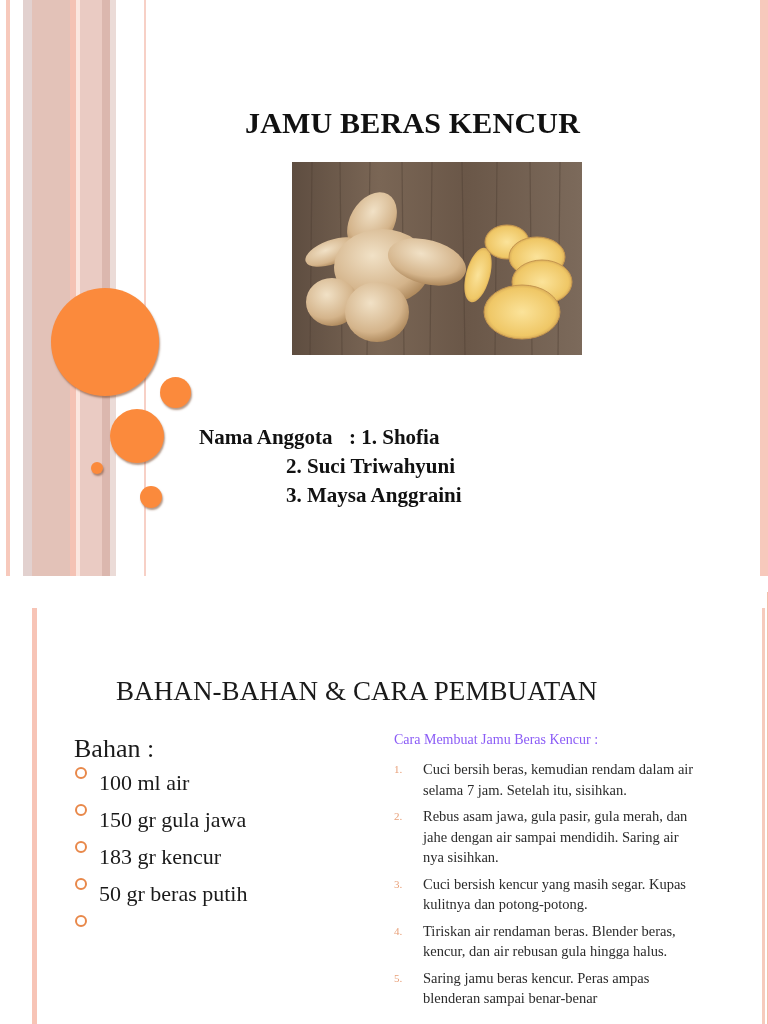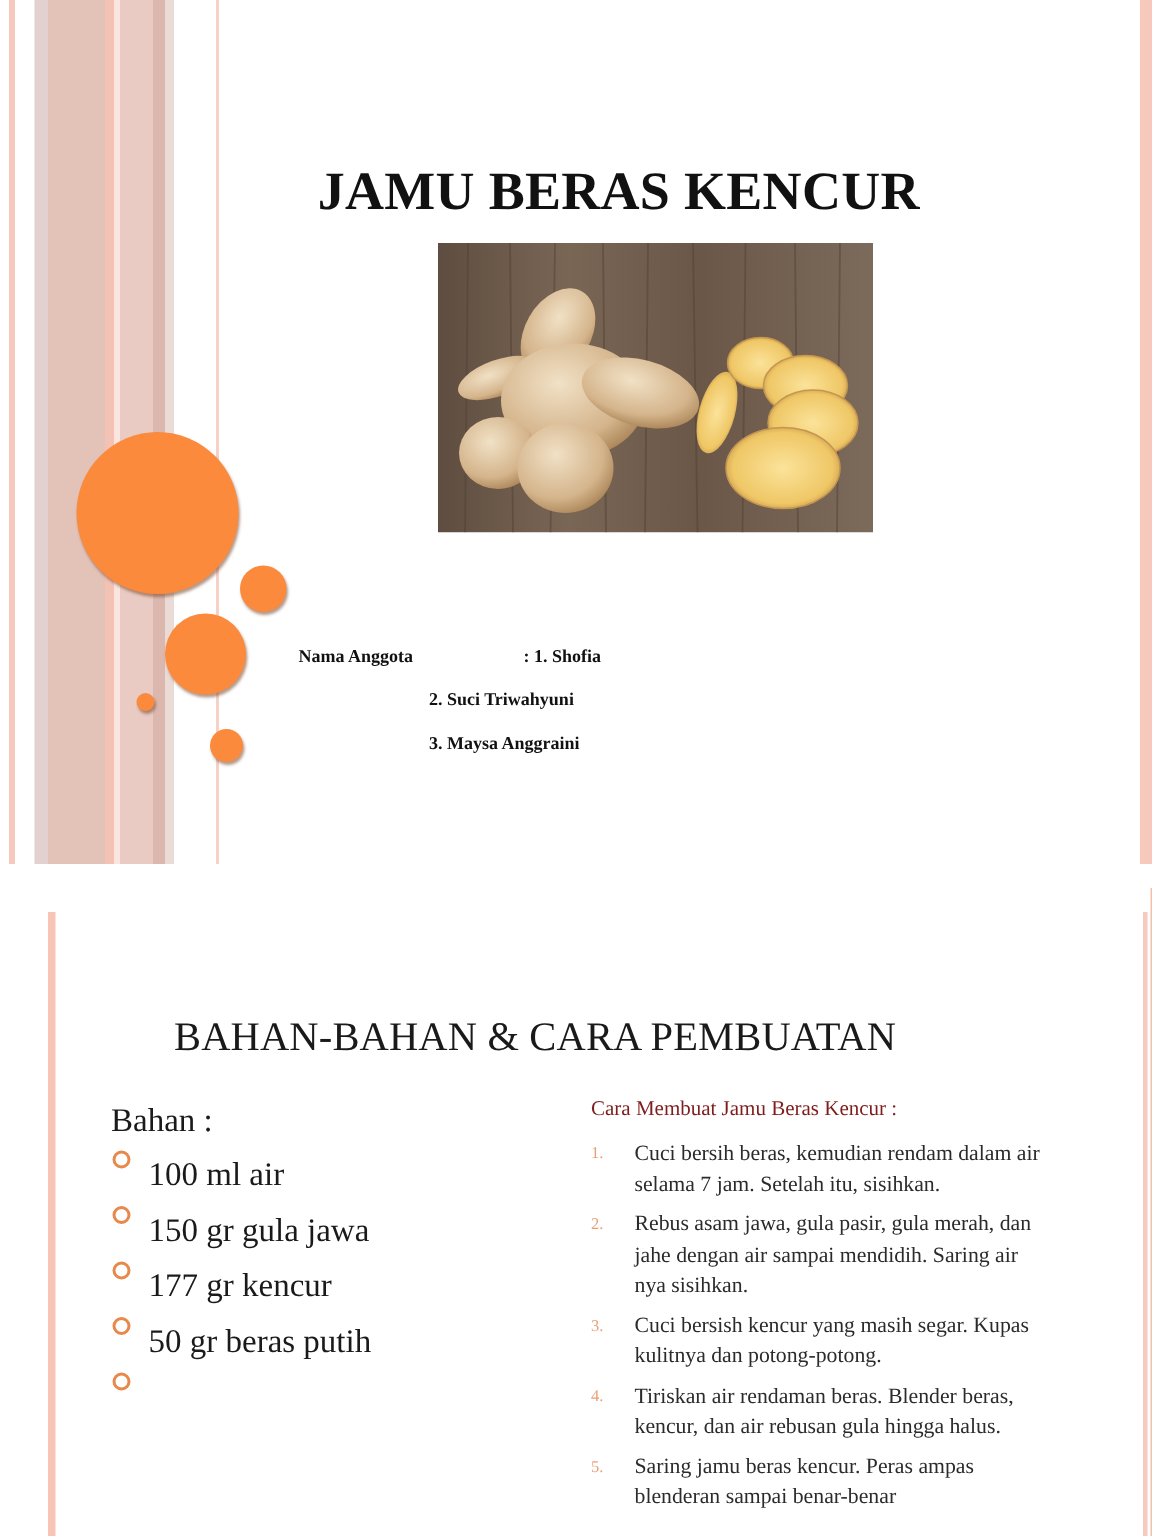--- a/index.html
+++ b/index.html
@@ -25,49 +25,49 @@
   .s1h { left: 110px; width: 6px; background: #ebdbd7; }
   .s1i { left: 144px; width: 2px; background: #f7d0c6; }
   .s1j { right: 0; width: 8px; background: #f7c9bc; }
 
   .circle { position: absolute; border-radius: 50%; background: #fb8a3c;
     box-shadow: 1px 2px 2px rgba(120,70,40,0.55); }
 
   .title1 {
     position: absolute; left: 0; right: 0; top: 106px; text-align: center;
     padding-left: 57px; box-sizing: border-box;
-    font-weight: bold; font-size: 36px; letter-spacing: 0.2px; color: #111;
+    font-weight: bold; font-size: 30px; letter-spacing: 0.2px; color: #111;
   }
   .ginger {
     position: absolute; left: 292px; top: 162px; width: 290px; height: 193px;
   }
   .members {
-    position: absolute; left: 199px; top: 426px; font-weight: bold; font-size: 12px; color: #111;
+    position: absolute; left: 199px; top: 426px; font-weight: bold; font-size: 21px; color: #111;
   }
   .members .row { height: 29px; line-height: 22px; white-space: nowrap; }
   .members .lbl { display: inline-block; width: 150px; }
   .members .indent { padding-left: 87px; }
 
   
   .s2a { left: 4px; width: 5px; background: #f7c4b6; top: 16px; bottom: 0; position: absolute; }
   .s2b { left: 734px; width: 3px; background: #f6cbbd; top: 16px; bottom: 0; position: absolute; }
   .s2c { left: 739px; width: 29px; background: #f4bfa9; top: 0; bottom: 0; position: absolute; }
   .s2d { left: 749px; width: 1px; background: #ee9a72; top: 0; bottom: 0; position: absolute; }
 
   .title2 {
     position: absolute; left: 88px; top: 84px; font-size: 27px; color: #1a1a1a; letter-spacing: 0.1px;
   }
-  .bahan-head { position: absolute; left: 46px; top: 142px; font-size: 22px; color: #1a1a1a; }
+  .bahan-head { position: absolute; left: 46px; top: 142px; font-size: 26px; color: #1a1a1a; }
   .bahan-list { position: absolute; left: 46px; top: 178px; list-style: none; margin: 0; padding: 0; }
   .bahan-list li { height: 37px; font-size: 22px; color: #1a1a1a; display: flex; }
   .bullet {
     display: inline-block; width: 8px; height: 8px; border: 2.2px solid #e8884a; border-radius: 50%;
     margin-right: 12px; margin-left: 1px; position: relative; top: -3px;
   }
-  .cara-head { position: absolute; left: 366px; top: 140px; font-size: 14px; color: #7f1d1d; }
+  .cara-head { position: absolute; left: 366px; top: 140px; font-size: 14px; color: #8b5cf6; }
   .cara-list { position: absolute; left: 366px; top: 167px; width: 300px; list-style: none; margin: 0; padding: 0; }
   .cara-list li { display: flex; font-size: 14.5px; line-height: 20.5px; color: #2b2b2b; margin-bottom: 6px; }
   .cara-list .num { width: 29px; flex: none; color: #e8a079; font-size: 11px; }
   .cara-list .txt { flex: 1; }
 </style>
 </head>
 <body>
 
 <div class="slide" id="slide1">
   <div class="stripe s1a"></div>
@@ -162,21 +162,21 @@
     <li>
         <span class="bullet"></span>
         <span>100 ml air</span>
       </li>
     <li>
         <span class="bullet"></span>
         <span>150 gr gula jawa</span>
       </li>
     <li>
         <span class="bullet"></span>
-        <span>177 gr kencur</span>
+        <span>183 gr kencur</span>
       </li>
     <li>
         <span class="bullet"></span>
         <span>50 gr beras putih</span>
       </li>
     <li>
         <span class="bullet"></span>
       </li>
   </ul>
 

